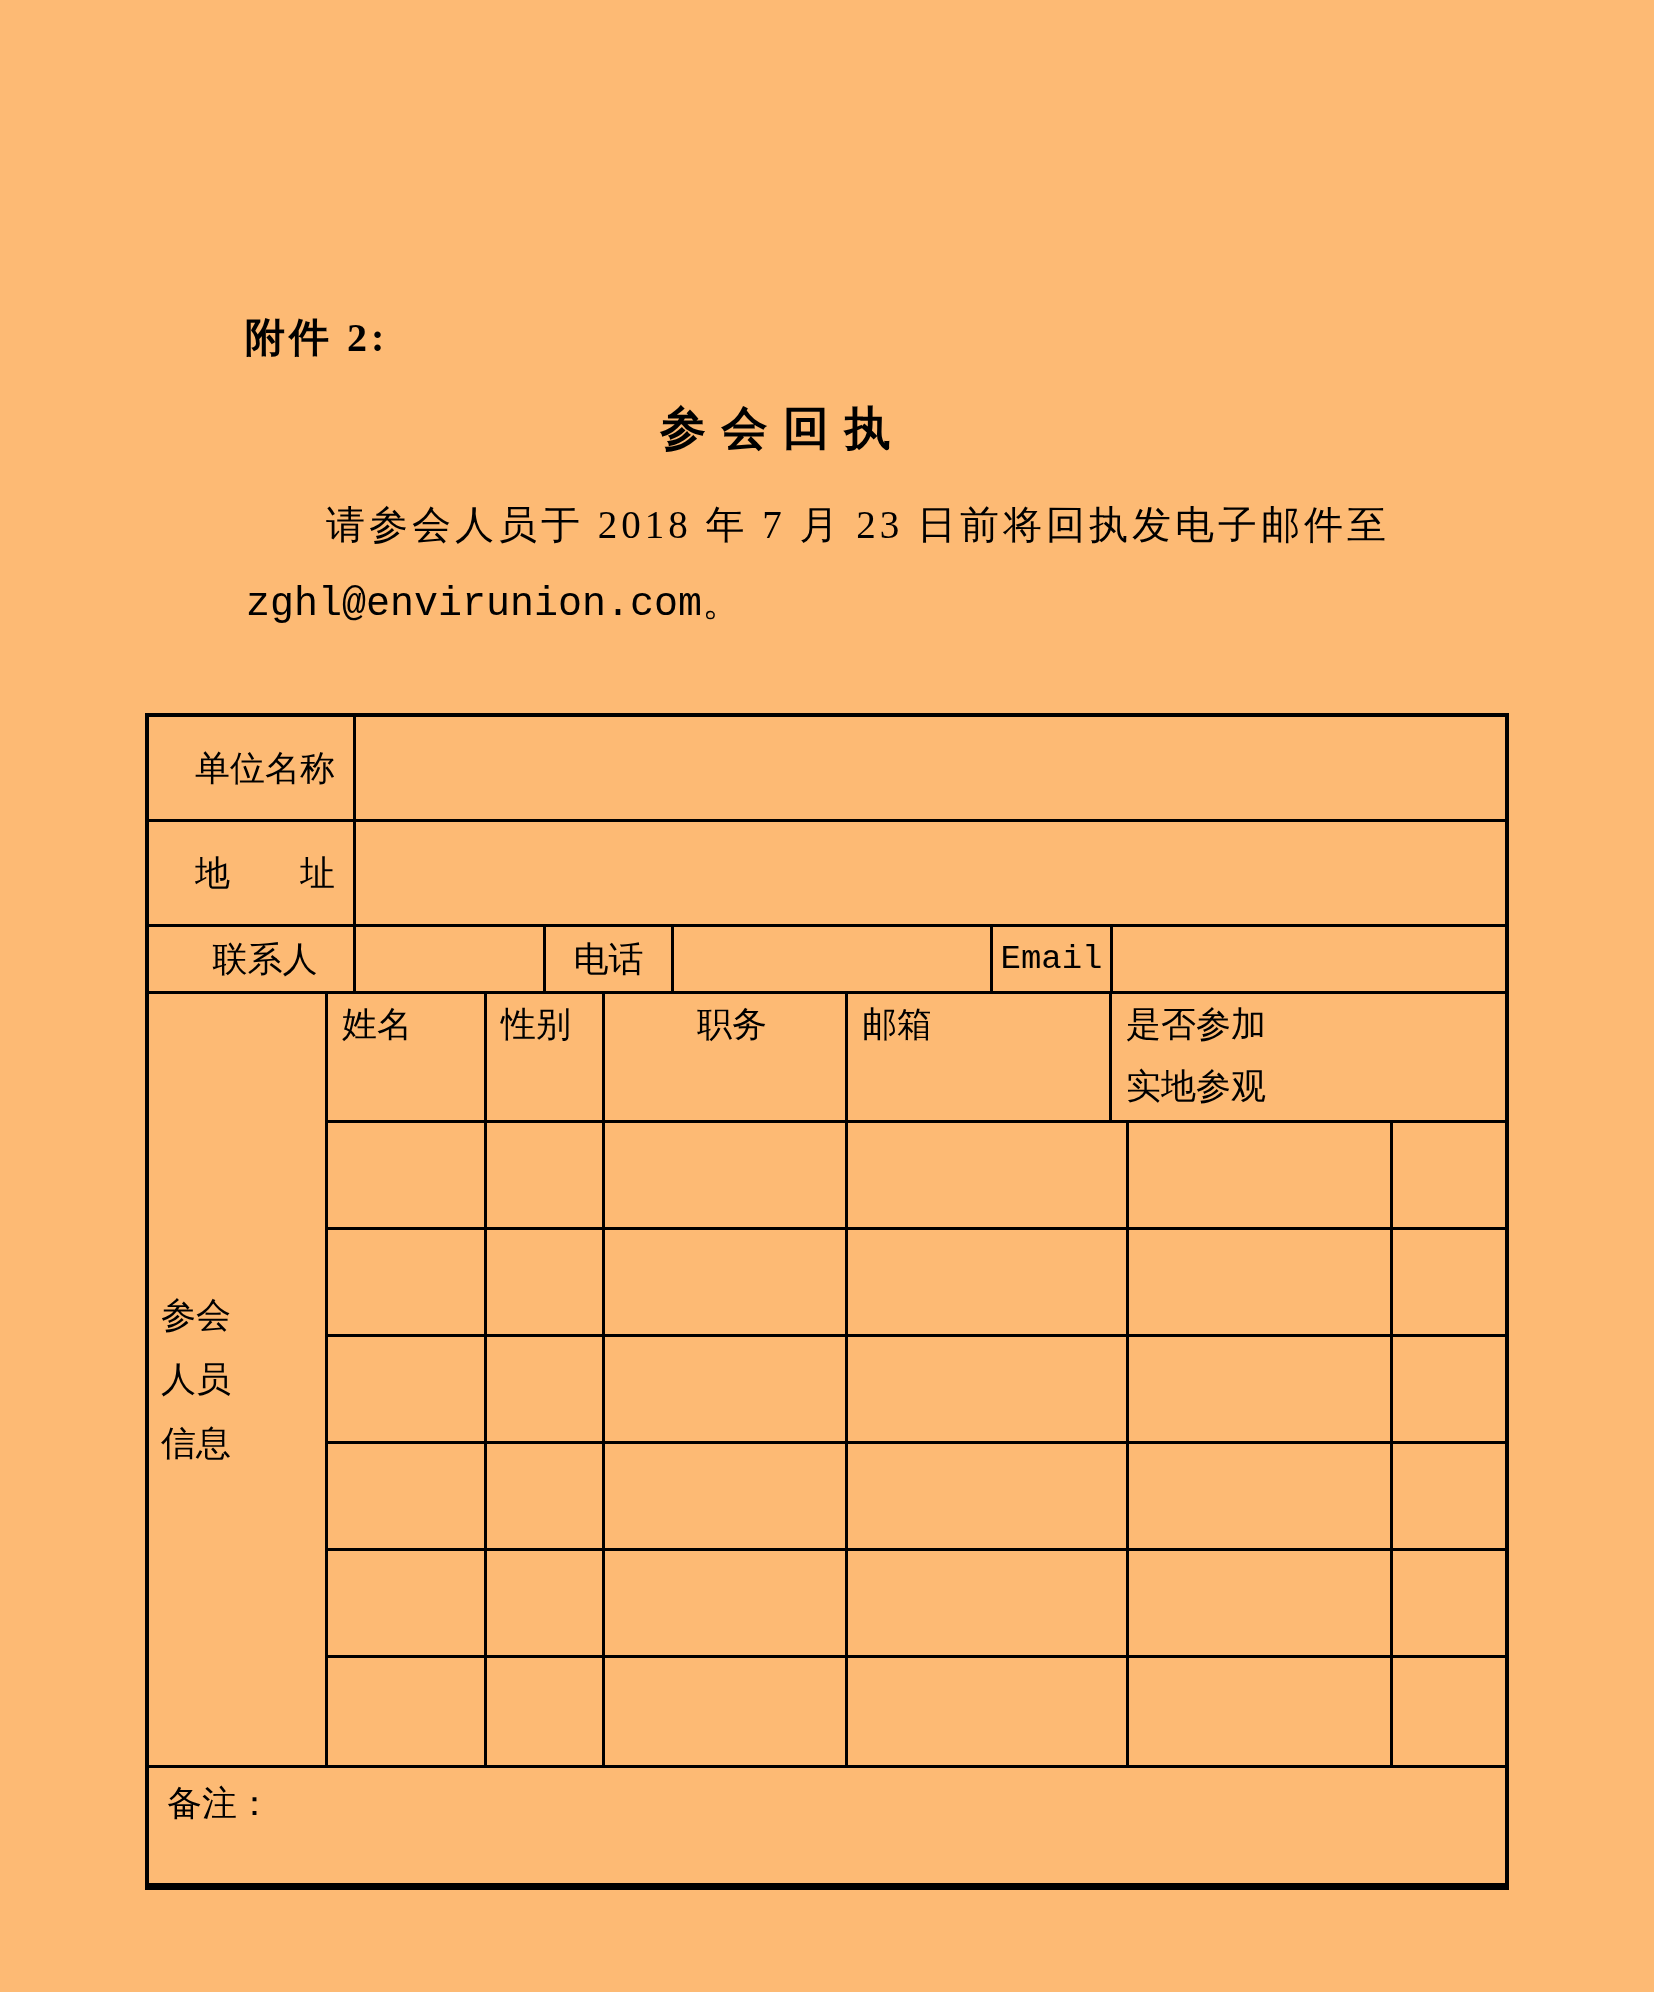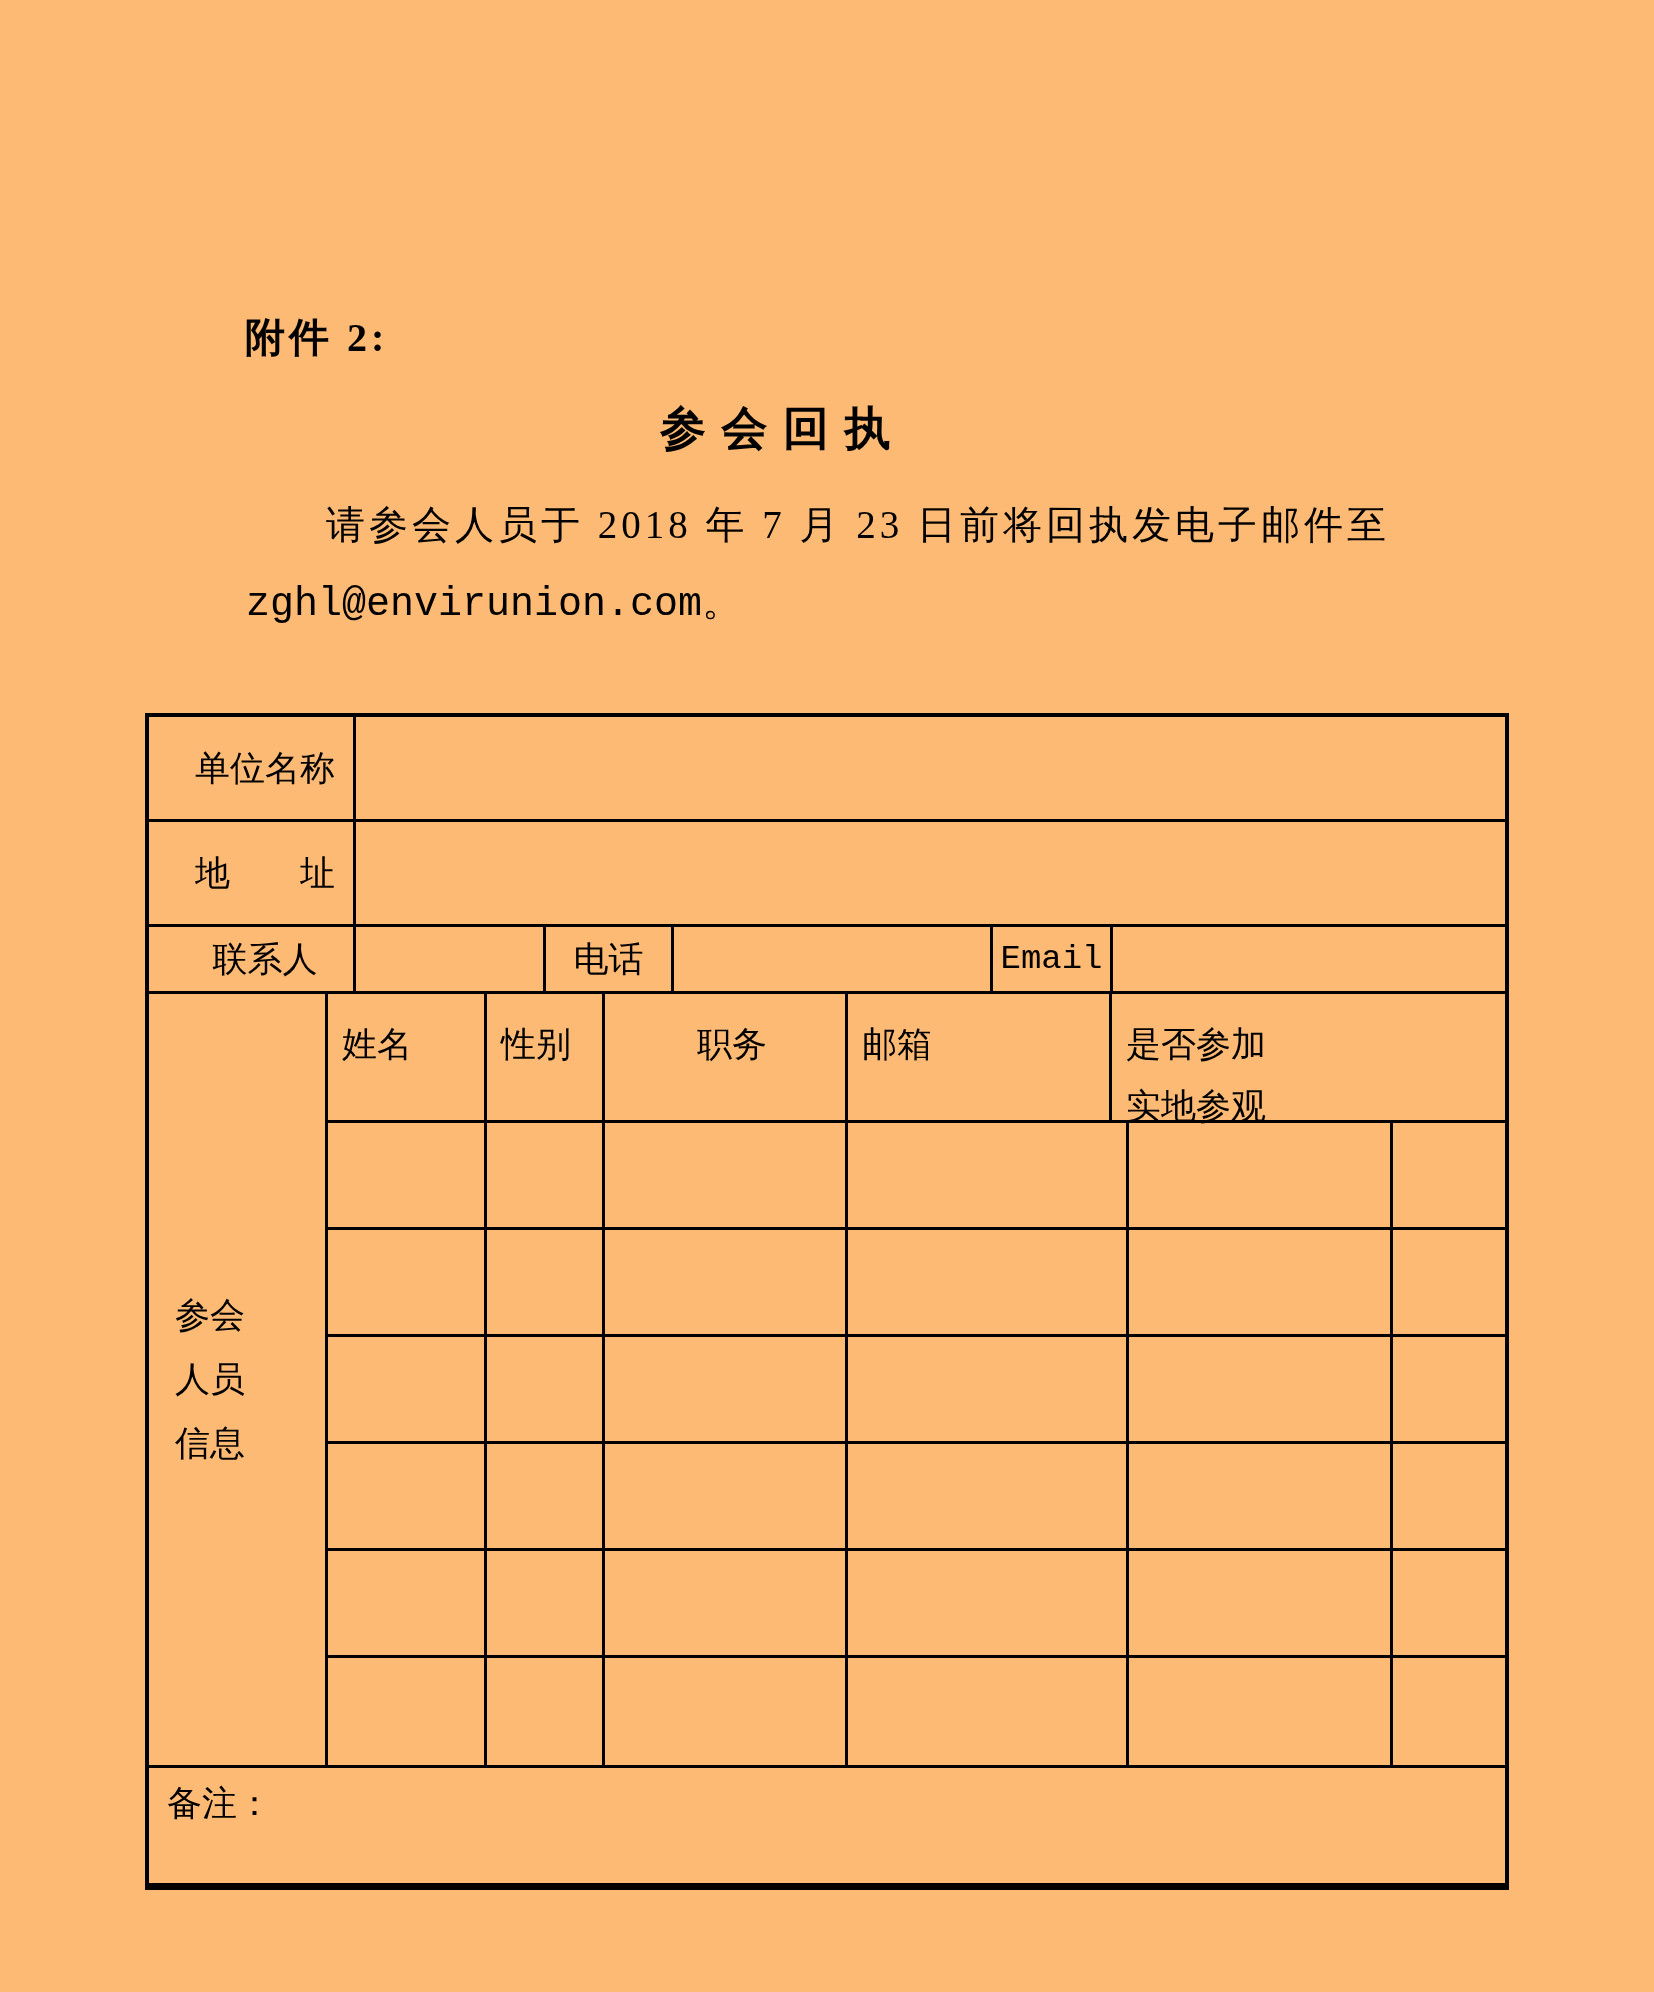--- a/index.html
+++ b/index.html
@@ -48,32 +48,32 @@
   .center { display:flex; align-items:center; justify-content:center; }
   .contact-blank1 { width:190px; }
   .phone-label-cell { width:128px; }
   .contact-blank2 { width:319px; }
   .email-label-cell { width:120px; font-family:"Liberation Mono","DejaVu Sans Mono",monospace; font-size:34px; }
   
   .attendee-section { height:774px; }
   .attendee-label-cell {
     width:179px; border-right:3px solid #000;
     display:flex; flex-direction:column; justify-content:center;
-    padding-left:26px; line-height:64px;
+    padding-left:12px; line-height:64px;
   }
   .attendee-grid { flex:1; display:flex; flex-direction:column; }
   .a-row { display:flex; border-bottom:3px solid #000; }
   .a-row:last-child { border-bottom:none; }
   .header-row { height:129px; }
   .data-row { height:107px; }
   .a-cell { border-right:3px solid #000; }
   .a-cell:last-child { border-right:none; }
   .c0 { width:159px; } .c1 { width:118px; } .c2 { width:243px;text-align:center; }
   .c3 { width:281px; } .c4 { width:264px; } .c5 { flex:1; }
-  .header-row .a-cell { padding:20px 0 0 14px; line-height:62px; }
+  .header-row .a-cell { padding:0 0 0 14px; line-height:62px; }
   
   .row-remarks { flex:1; border-bottom:none; padding:12px 0 12px 18px; font-size:35px; }
 </style>
 </head>
 <body>
 
 <div class="page">
 
   <div class="attachment">附件 2:</div>
 

